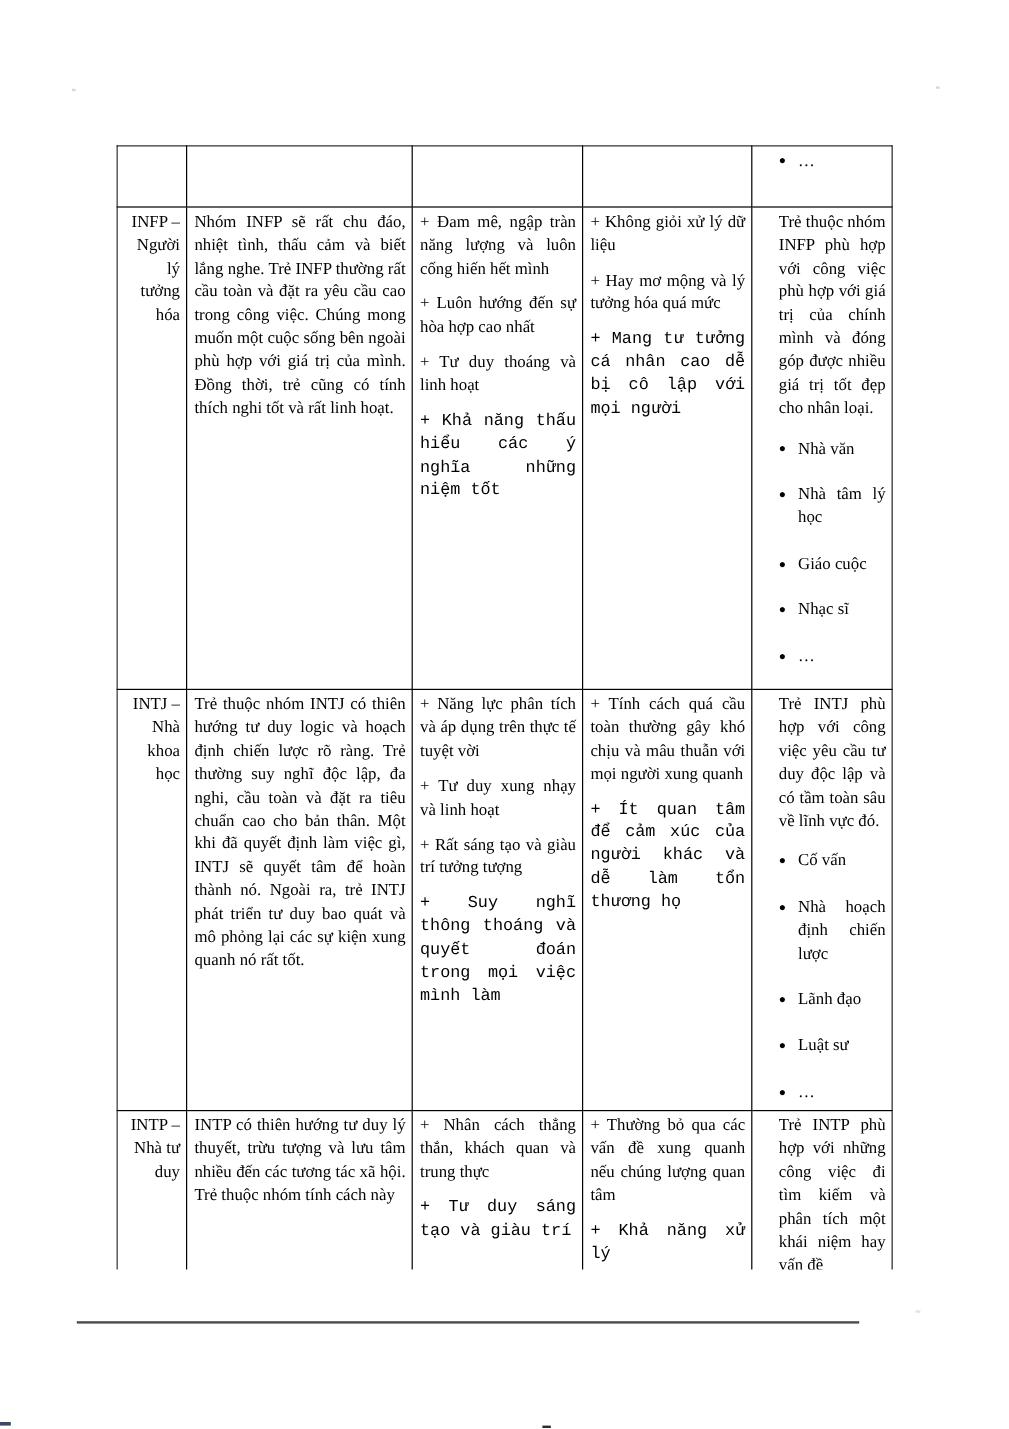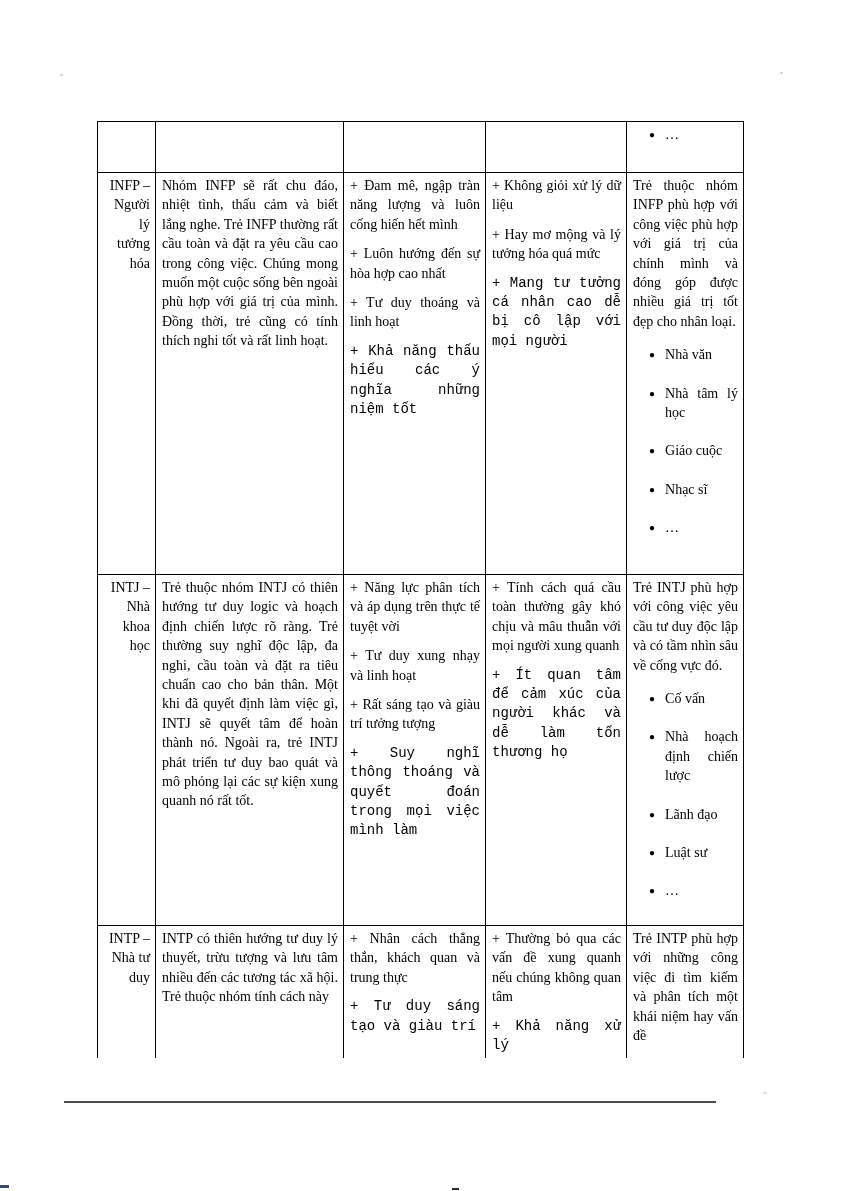--- a/index.html
+++ b/index.html
@@ -21,21 +21,21 @@
     text-align:right;vertical-align:middle;padding:2px 2px;
   }
   td.lbl-top{vertical-align:top;padding-top:14px;}
   p.para{margin:0;text-align:justify;}
   p.plus{margin:0 0 10px 0;text-align:justify;}
   p.plus:last-child{margin-bottom:0;font-family:Liberation Mono, monospace;}
   .bullet-item{display:flex;margin:0 0 19px 16px;}
   .bullet-item:last-child{margin-bottom:0;}
   .dot{font-size:10px;line-height:19.4px;margin-right:10px;flex:0 0 auto;}
   .bullet-text{text-align:justify;flex:1 1 auto;}
-  .fit-para{margin:0 0 14px 0;text-align:justify;}
+  .fit-para{margin:0 0 14px 16px;text-align:justify;}
   td.mid{vertical-align:middle;}
   .footer-rule{
     position:absolute;left:64px;top:1101px;width:652px;height:2px;background:#4c4c4c;
   }
   .speck{position:absolute;background:#d8d8d8;}
   .speck-a{left:60px;top:74px;width:3px;height:2px;}
   .speck-b{left:780px;top:72px;width:3px;height:2px;}
   .speck-c{left:763px;top:1092px;width:4px;height:2px;background:#e2e2e2;}
   .tick-a{left:0;top:1185px;width:9px;height:3px;background:#3a4a66;}
   .tick-b{left:452px;top:1188px;width:7px;height:2px;background:#2a2a2a;}
@@ -123,21 +123,21 @@
           <p class="plus">+ Năng lực phân tích và áp dụng trên thực tế tuyệt vời</p>
           <p class="plus">+ Tư duy xung nhạy và linh hoạt</p>
           <p class="plus">+ Rất sáng tạo và giàu trí tưởng tượng</p>
           <p class="plus">+ Suy nghĩ thông thoáng và quyết đoán trong mọi việc mình làm</p>
         </td>
         <td>
           <p class="plus">+ Tính cách quá cầu toàn thường gây khó chịu và mâu thuẫn với mọi người xung quanh</p>
           <p class="plus">+ Ít quan tâm để cảm xúc của người khác và dễ làm tổn thương họ</p>
         </td>
         <td>
-          <p class="fit-para">Trẻ INTJ phù hợp với công việc yêu cầu tư duy độc lập và có tầm nhìn sâu về cống vực đó.</p>
+          <p class="fit-para">Trẻ INTJ phù hợp với công việc yêu cầu tư duy độc lập và có tầm toàn sâu về lĩnh vực đó.</p>
           <div class="bullet-item">
             <span class="dot">●</span>
             <span class="bullet-text">Cố vấn</span>
           </div>
           <div class="bullet-item">
             <span class="dot">●</span>
             <span class="bullet-text">Nhà hoạch định chiến lược</span>
           </div>
           <div class="bullet-item">
             <span class="dot">●</span>
@@ -159,21 +159,21 @@
           <span>INTP – Nhà tư duy</span>
         </td>
         <td>
           <p class="para">INTP có thiên hướng tư duy lý thuyết, trừu tượng và lưu tâm nhiều đến các tương tác xã hội. Trẻ thuộc nhóm tính cách này</p>
         </td>
         <td>
           <p class="plus">+ Nhân cách thẳng thắn, khách quan và trung thực</p>
           <p class="plus">+ Tư duy sáng tạo và giàu trí</p>
         </td>
         <td>
-          <p class="plus">+ Thường bỏ qua các vấn đề xung quanh nếu chúng không quan tâm</p>
+          <p class="plus">+ Thường bỏ qua các vấn đề xung quanh nếu chúng lượng quan tâm</p>
           <p class="plus">+ Khả năng xử lý</p>
         </td>
         <td>
           <p class="fit-para">Trẻ INTP phù hợp với những công việc đi tìm kiếm và phân tích một khái niệm hay vấn đề</p>
         </td>
       </tr>
 
     </tbody>
       </table>
   </div>

